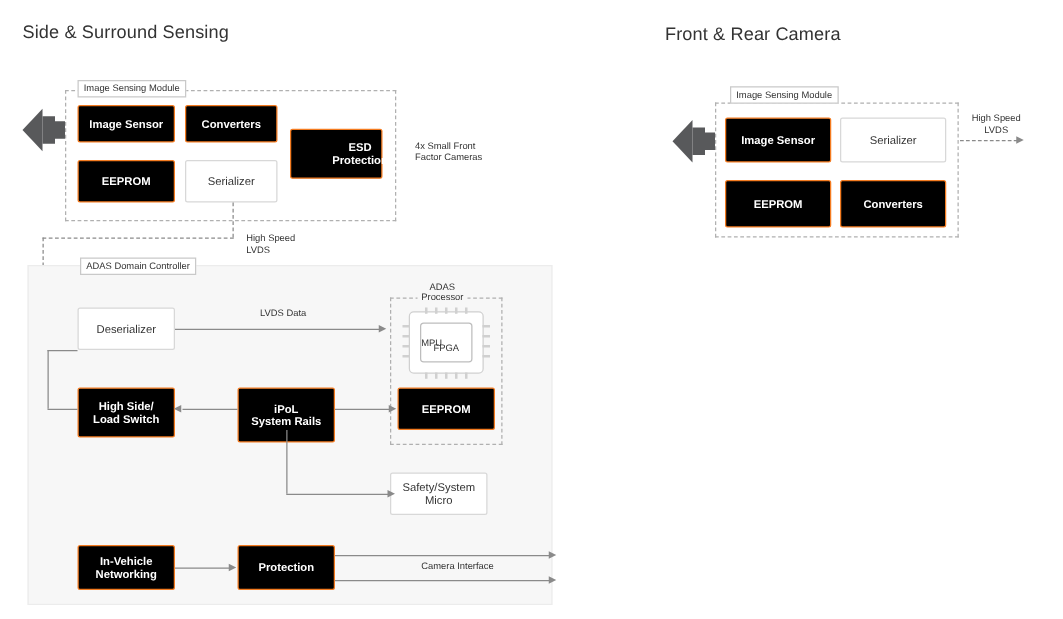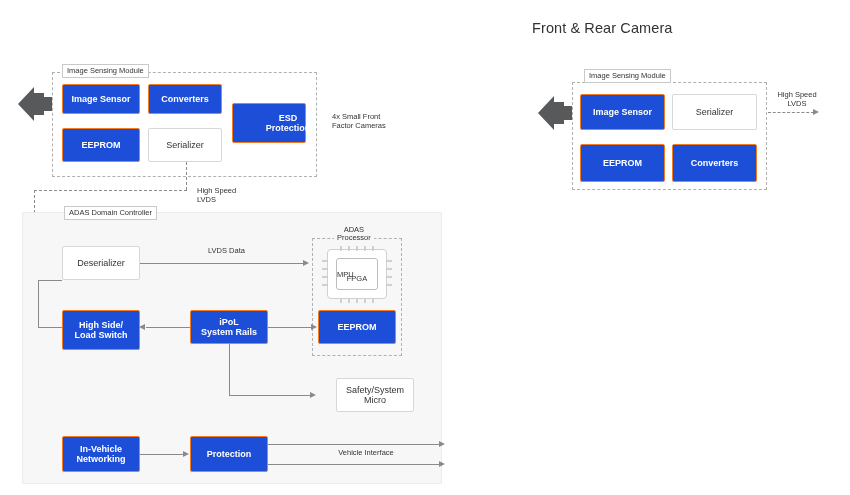--- a/index.html
+++ b/index.html
@@ -61,21 +61,21 @@
     align-items: center;
     justify-content: center;
     text-align: center;
     font-size: 9px;
     line-height: 1.15;
     font-weight: bold;
     border-radius: 2px;
     padding: 2px;
   }
   .block.orange {
-    background: #1d4ed8;
+    background: #000000;
     color: #ffffff;
     border: 1px solid #f47b20;
   }
   .block.white {
     background: #ffffff;
     color: #333333;
     border: 1px solid #d8d8d8;
     font-weight: normal;
   }
   .block.white.b { font-weight: normal; }
@@ -143,20 +143,21 @@
   .chip-pin {
     background: #d0d0d0;
     position: absolute;
   }
 </style>
 </head>
 <body>
 
 <div class="canvas">
 
+  <div class="abs section-title" style="left:18px; top:18px;">Side &amp; Surround Sensing</div>
 
   <div class="abs dashed-box" style="left:52px; top:72px; width:265px; height:105px;"></div>
   <div class="abs group-label" style="left:62px; top:64px;">Image Sensing Module</div>
 
   <div class="abs" style="left:18px; top:86px; width:38px; height:36px;">
     <div class="abs lens-cone" style="left:0px; top:1px;"></div>
     <div class="abs lens-body" style="left:16px; top:7px; width:10px; height:22px;"></div>
     <div class="abs lens-body" style="left:26px; top:11px; width:8px; height:14px;"></div>
   </div>
 
@@ -207,24 +208,24 @@
     <div class="chip-pin" style="left:18px; top:52px; width:1.5px; height:5px;"></div>
     <div class="chip-pin" style="left:26px; top:52px; width:1.5px; height:5px;"></div>
     <div class="chip-pin" style="left:34px; top:52px; width:1.5px; height:5px;"></div>
     <div class="chip-pin" style="left:42px; top:52px; width:1.5px; height:5px;"></div>
     <div class="chip-pin" style="left:50px; top:52px; width:1.5px; height:5px;"></div>
   </div>
 
   <div class="abs block white b" style="left:62px; top:246px; width:78px; height:34px;">Deserializer</div>
   <div class="abs block orange" style="left:62px; top:310px; width:78px; height:40px; white-space:pre-line;">High Side/
 Load Switch</div>
-  <div class="abs block orange" style="left:190px; top:310px; width:78px; height:34px; white-space:pre-line;">iPoL
+  <div class="abs block orange" style="left:190px; top:310px; width:78px; height:44px; white-space:pre-line;">iPoL
 System Rails</div>
   <div class="abs block orange" style="left:318px; top:310px; width:78px; height:34px;">EEPROM</div>
-  <div class="abs block white b" style="left:336px; top:378px; width:78px; height:34px; white-space:pre-line;">Safety/System
+  <div class="abs block white b" style="left:312px; top:378px; width:78px; height:34px; white-space:pre-line;">Safety/System
 Micro</div>
   <div class="abs block orange" style="left:62px; top:436px; width:78px; height:36px; white-space:pre-line;">In-Vehicle
 Networking</div>
   <div class="abs block orange" style="left:190px; top:436px; width:78px; height:36px;">Protection</div>
 
   <div class="abs line-h" style="left:140px; top:263px; width:164px;"></div>
   <div class="abs arrow-r" style="left:303px; top:259.5px;"></div>
   <div class="abs tinylabel left" style="left:208px; top:246px;">LVDS Data</div>
 
   <div class="abs line-h" style="left:146px; top:327px; width:44px;"></div>
@@ -241,21 +242,21 @@
   <div class="abs line-h" style="left:229px; top:395px; width:82px;"></div>
   <div class="abs arrow-r" style="left:310px; top:391.5px;"></div>
 
   <div class="abs line-h" style="left:140px; top:454px; width:44px;"></div>
   <div class="abs arrow-r" style="left:183px; top:450.5px;"></div>
 
   <div class="abs line-h" style="left:268px; top:444px; width:172px;"></div>
   <div class="abs arrow-r" style="left:439px; top:440.5px;"></div>
   <div class="abs line-h" style="left:268px; top:464px; width:172px;"></div>
   <div class="abs arrow-r" style="left:439px; top:460.5px;"></div>
-  <div class="abs tinylabel" style="left:306px; top:448px; width:120px;">Vehicle Interface</div>
+  <div class="abs tinylabel" style="left:306px; top:448px; width:120px;">Camera Interface</div>
 
   <div class="abs section-title" style="left:532px; top:20px;">Front &amp; Rear Camera</div>
 
   <div class="abs dashed-box" style="left:572px; top:82px; width:195px; height:108px;"></div>
   <div class="abs group-label" style="left:584px; top:69px;">Image Sensing Module</div>
 
   <div class="abs" style="left:538px; top:95px; width:38px; height:36px;">
     <div class="abs lens-cone" style="left:0px; top:1px;"></div>
     <div class="abs lens-body" style="left:16px; top:7px; width:10px; height:22px;"></div>
     <div class="abs lens-body" style="left:26px; top:11px; width:8px; height:14px;"></div>

